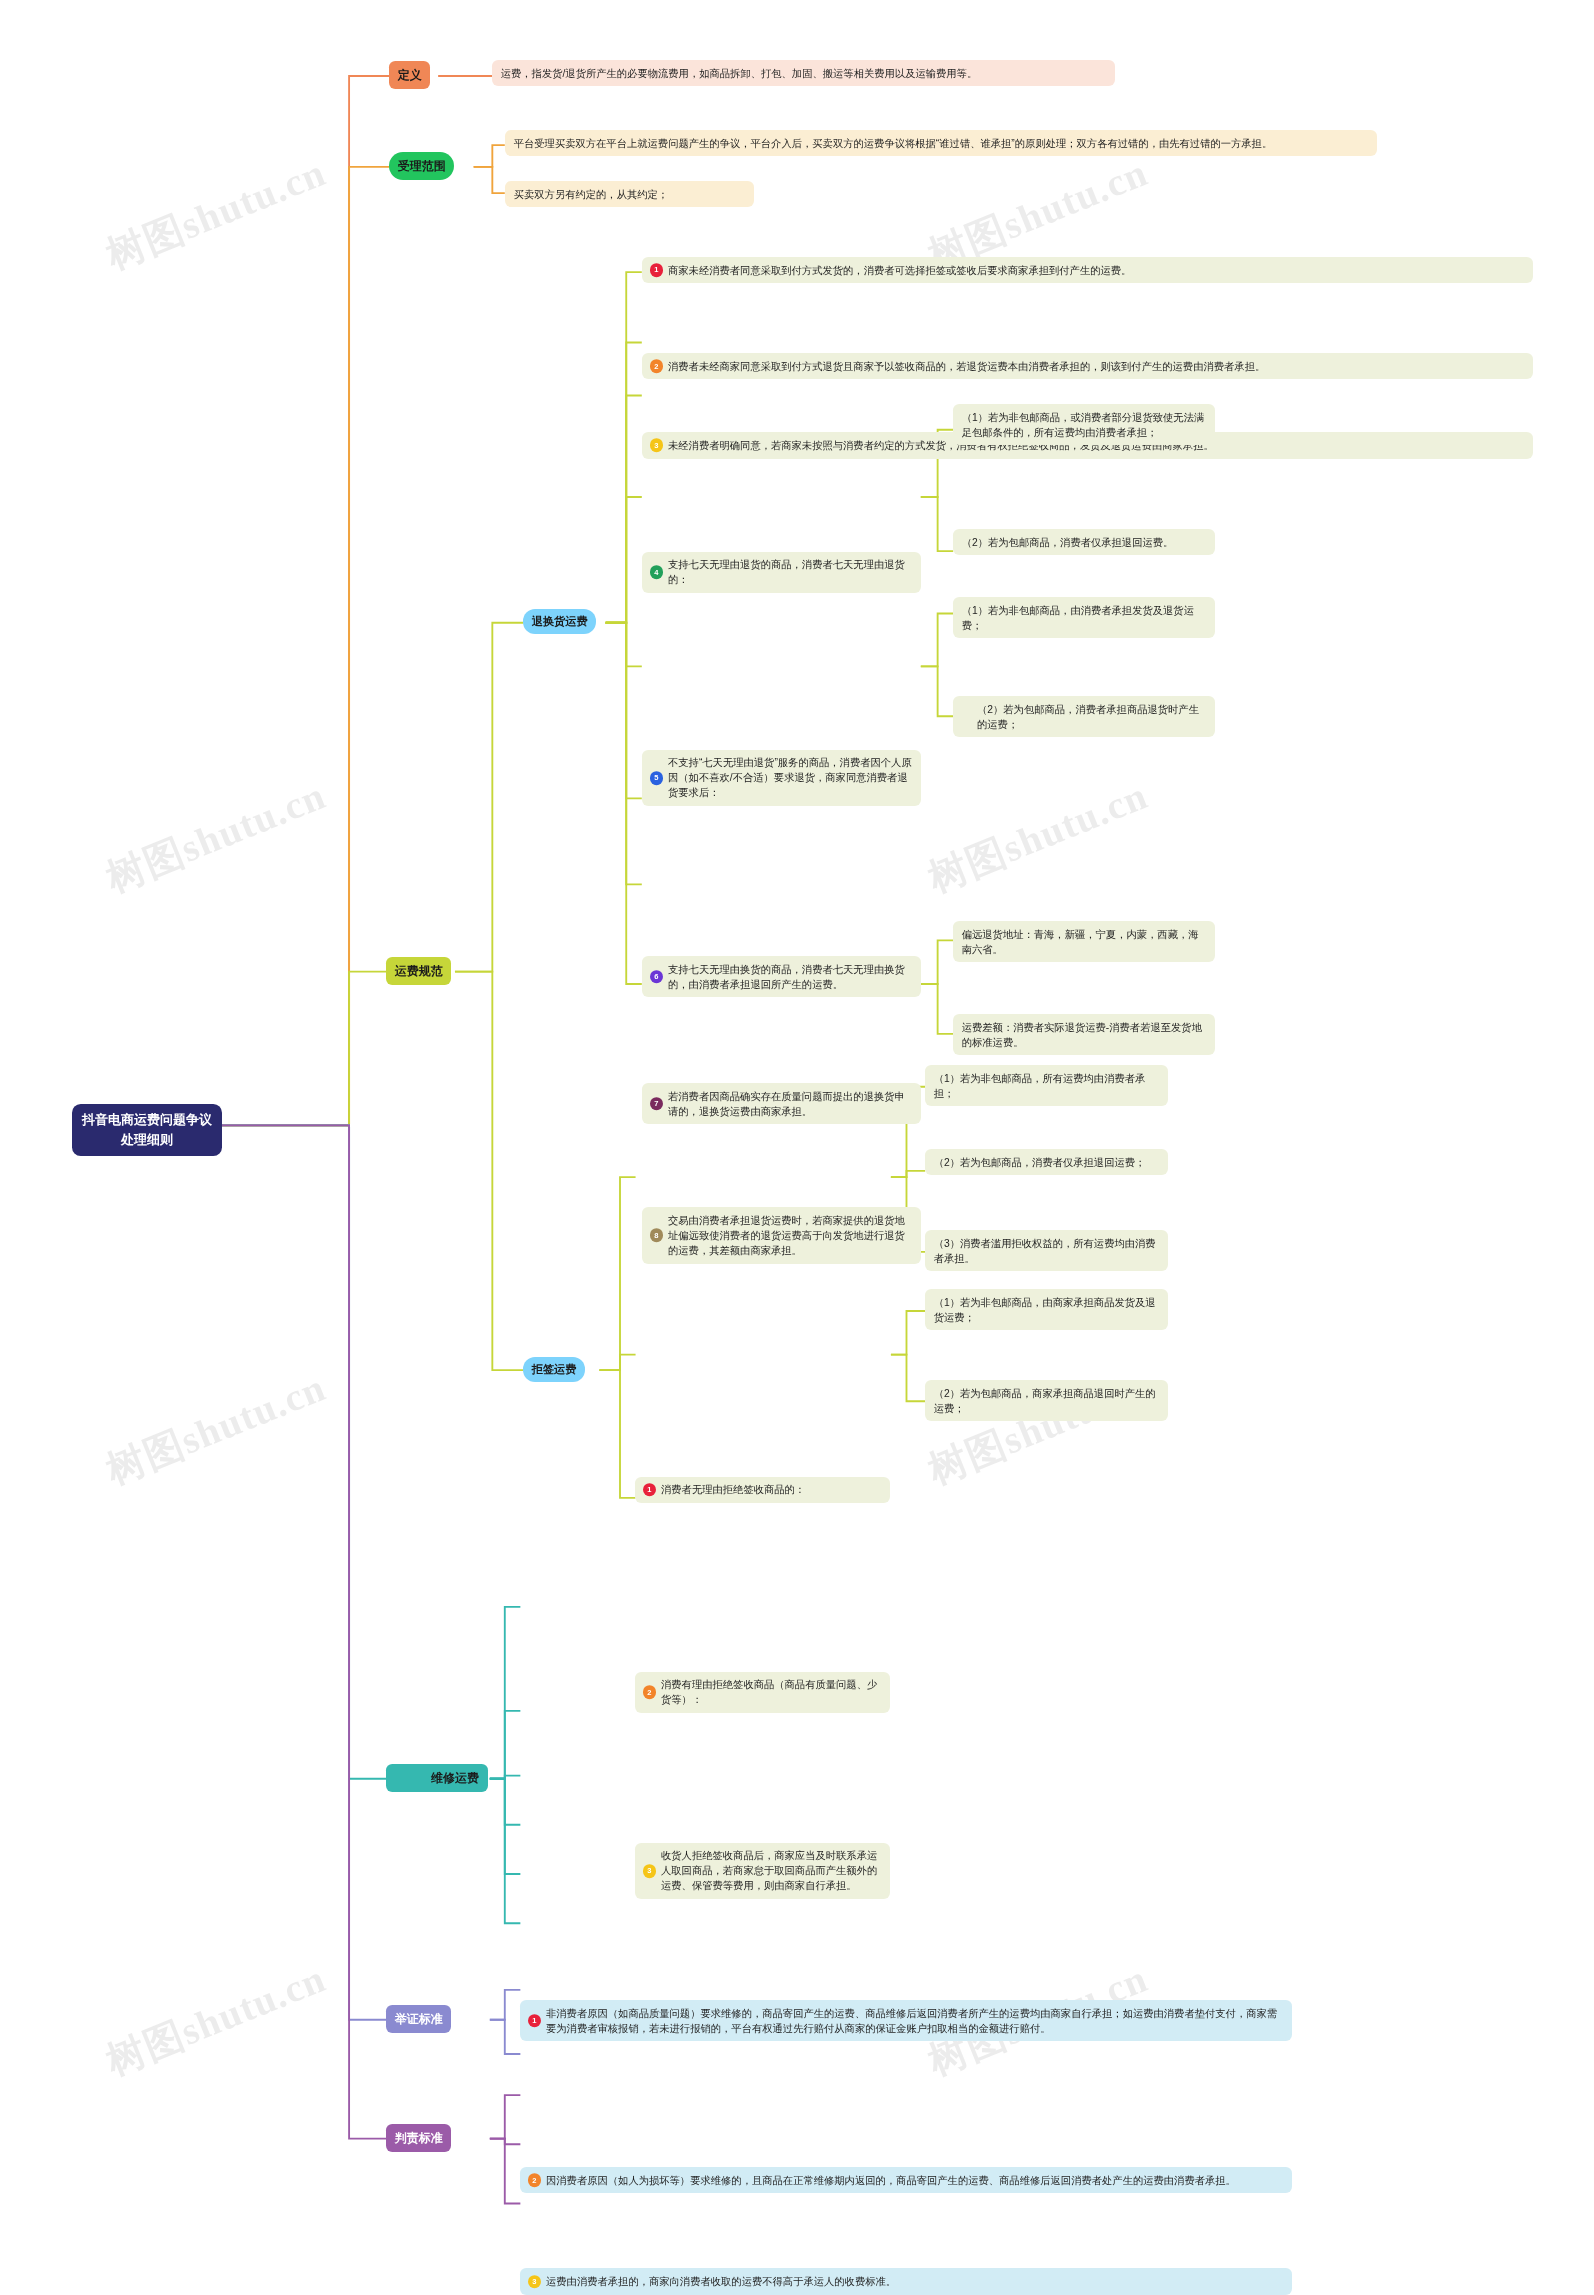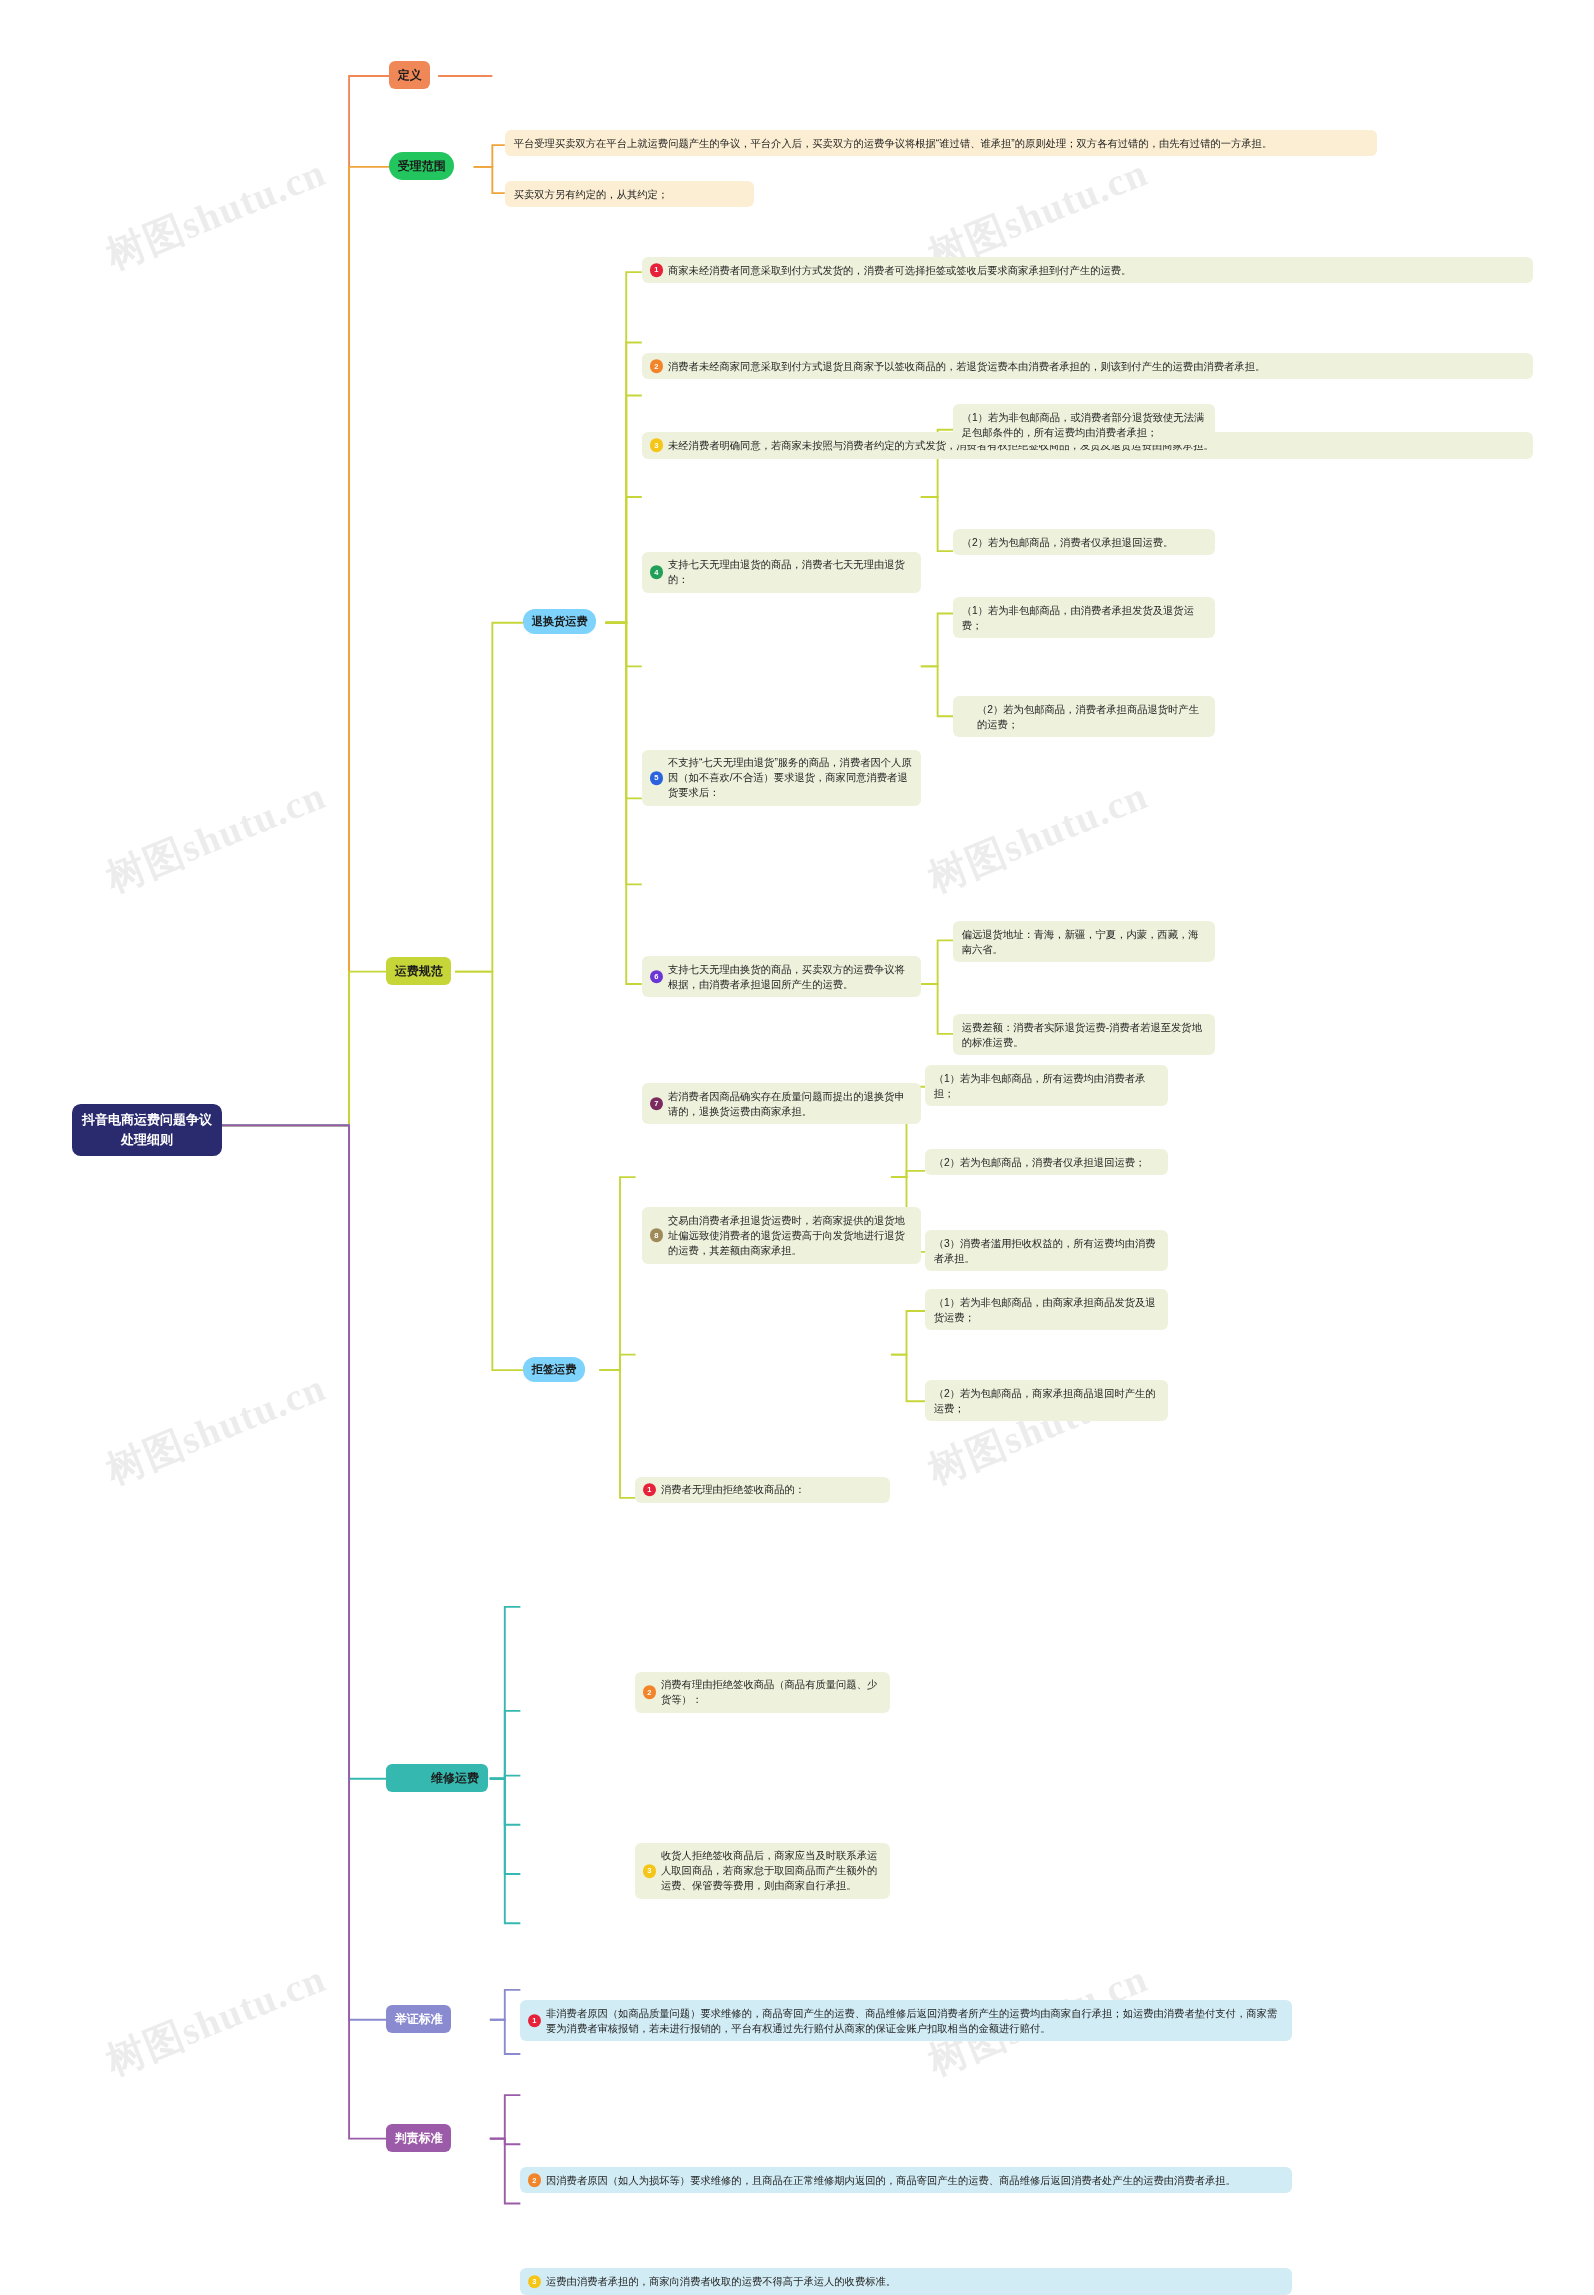--- a/index.html
+++ b/index.html
@@ -152,20 +152,21 @@
 
       <path d="M786 3434 H810 V3364 H835" stroke="#9b5ba8"></path>
       <path d="M786 3434 H810 V3443 H835" stroke="#9b5ba8"></path>
       <path d="M786 3434 H810 V3538 H835" stroke="#9b5ba8"></path>
     </g>
   </svg>
 
   <div class="node root">抖音电商运费问题争议处理细则</div>
 
   <div class="node lvl1 orange" style="left:389px; top:61px;">定义</div>
+  <div class="node leaf peach" style="left:492px; top:60px; width:623px;">运费，指发货/退货所产生的必要物流费用，如商品拆卸、打包、加固、搬运等相关费用以及运输费用等。</div>
 
   <div class="node lvl1 orange2" style="left:389px; top:152px;">受理范围</div>
   <div class="node leaf cream" style="left:505px; top:130px; width:872px;">平台受理买卖双方在平台上就运费问题产生的争议，平台介入后，买卖双方的运费争议将根据“谁过错、谁承担”的原则处理；双方各有过错的，由先有过错的一方承担。</div>
   <div class="node leaf cream" style="left:505px; top:181px; width:249px;">买卖双方另有约定的，从其约定；</div>
 
   <div class="node lvl1 green" style="left:386px; top:957px;">运费规范</div>
 
   <div class="node lvl2tag" style="left:523px; top:609px;">退换货运费</div>
 
   <div class="node leaf olive withnum" style="left:642px; top:257px; width:891px;">
@@ -192,21 +193,21 @@
 
   <div class="node leaf olive withnum" style="left:642px; top:630px; width:279px;">
     <span class="badge b5">5</span>
     <span>不支持“七天无理由退货”服务的商品，消费者因个人原因（如不喜欢/不合适）要求退货，商家同意消费者退货要求后：</span>
   </div>
   <div class="node leaf olive" style="left:953px; top:597px; width:262px;">（1）若为非包邮商品，由消费者承担发货及退货运费；</div>
   <div class="node leaf olive" style="left:953px; top:696px; width:262px;padding-left:24px;">（2）若为包邮商品，消费者承担商品退货时产生的运费；</div>
 
   <div class="node leaf olive withnum" style="left:642px; top:780px; width:279px;">
     <span class="badge b6">6</span>
-    <span>支持七天无理由换货的商品，买卖双方的运费争议将根据，由消费者承担退回所产生的运费。</span>
+    <span>支持七天无理由换货的商品，消费者七天无理由换货的，由消费者承担退回所产生的运费。</span>
   </div>
 
   <div class="node leaf olive withnum" style="left:642px; top:866px; width:279px;">
     <span class="badge b7">7</span>
     <span>若消费者因商品确实存在质量问题而提出的退换货申请的，退换货运费由商家承担。</span>
   </div>
 
   <div class="node leaf olive withnum" style="left:642px; top:949px; width:279px;">
     <span class="badge b8">8</span>
     <span>交易由消费者承担退货运费时，若商家提供的退货地址偏远致使消费者的退货运费高于向发货地进行退货的运费，其差额由商家承担。</span>

